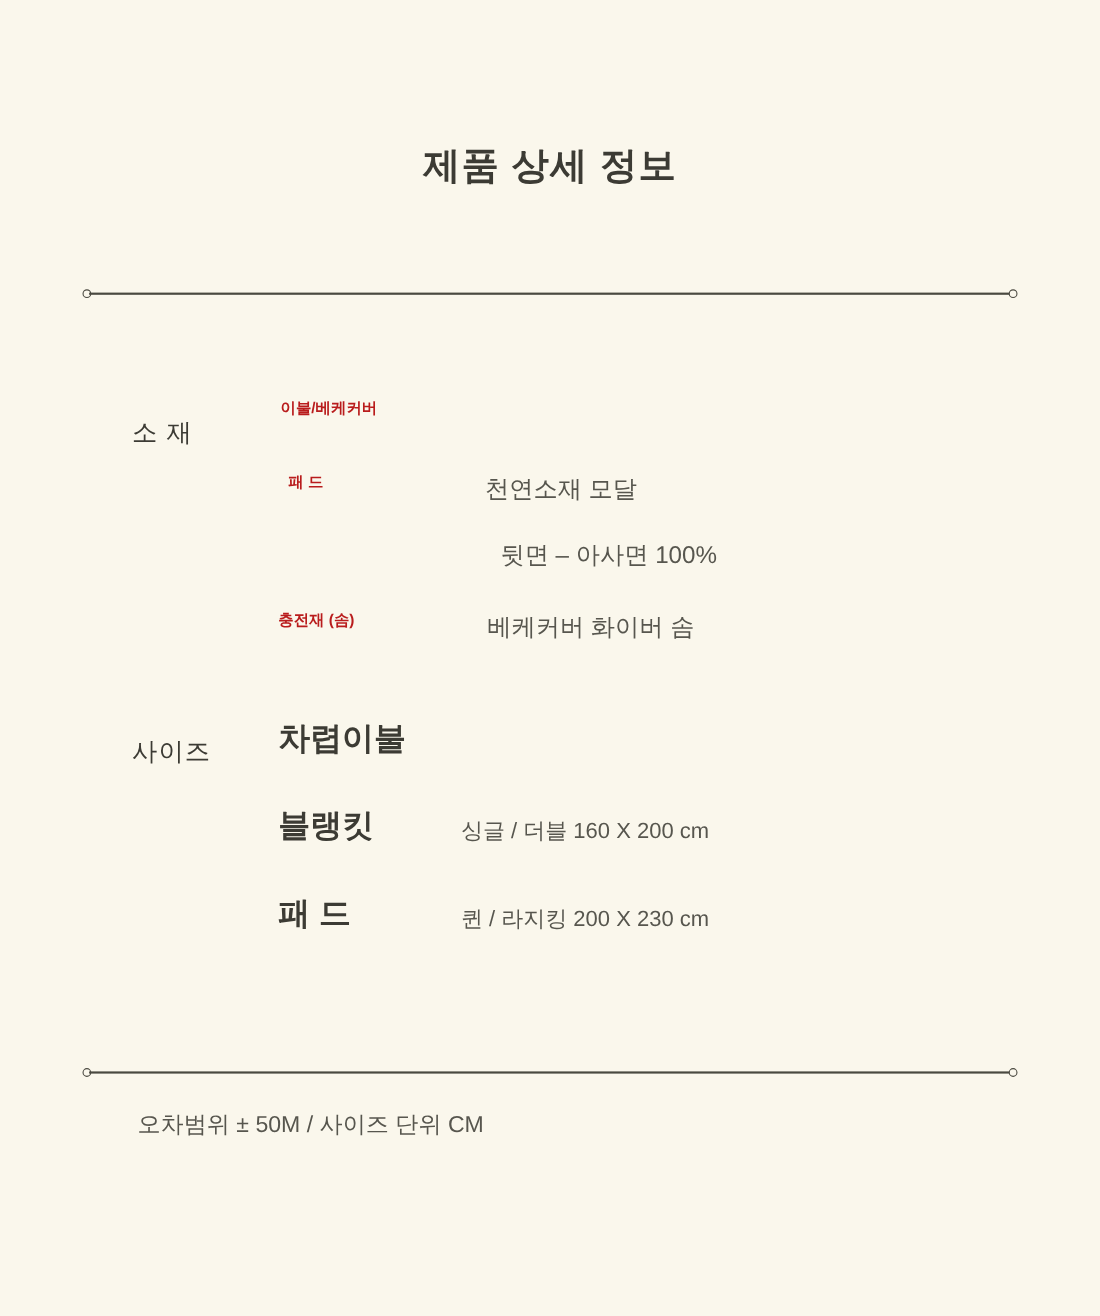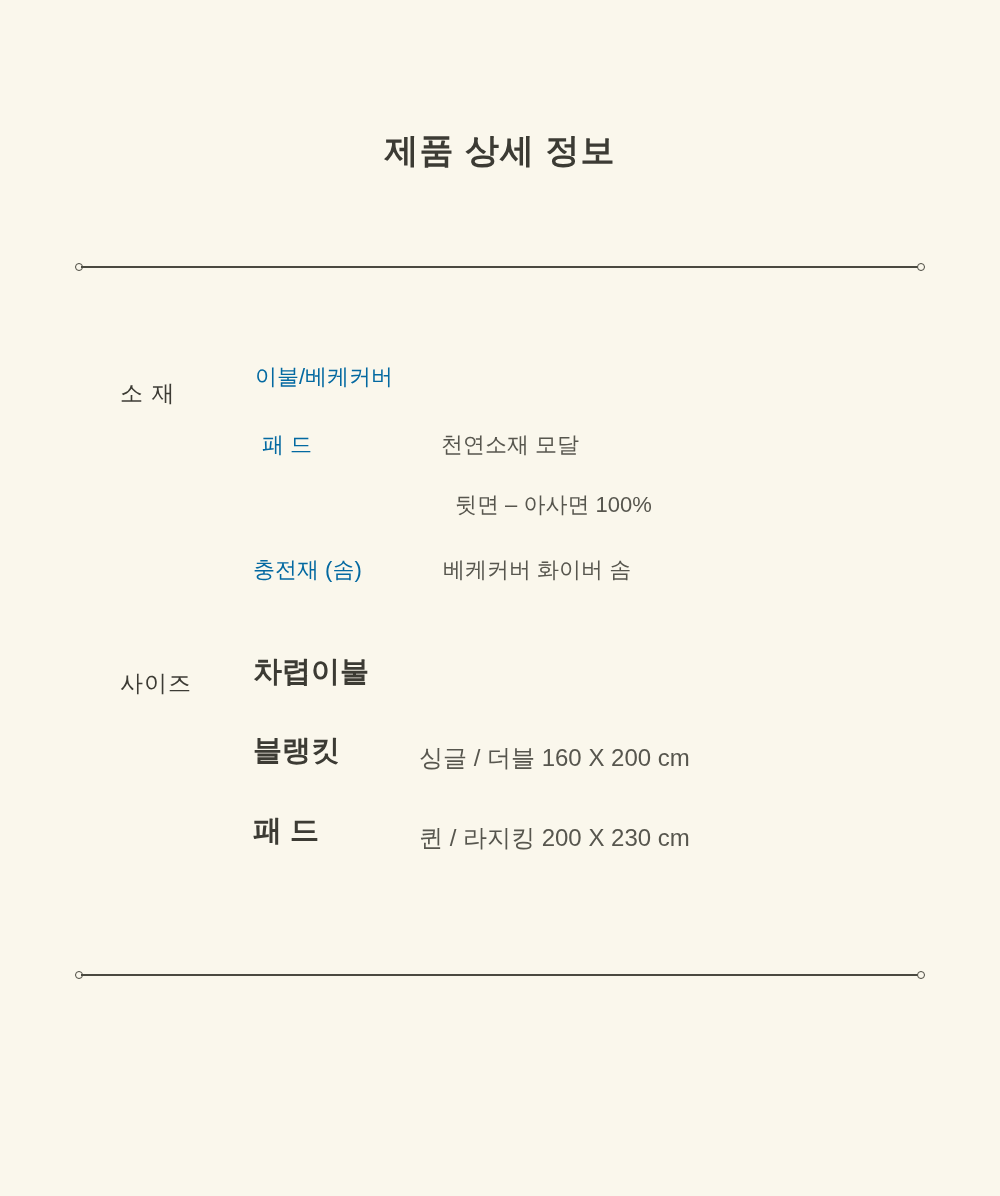--- a/index.html
+++ b/index.html
@@ -85,43 +85,44 @@
     width: 130px;
     font-size: 23px;
     font-weight: normal;
     color: #3c3b34;
     letter-spacing: 1px;
     white-space: nowrap;
   }
 
   .label-sub {
     position: absolute;
-    font-size: 22px;
-    color: #0369a1;
+    font-size: 14px;
+    color: #b91c1c;
     white-space: nowrap;
+    font-weight: bold;
   }
 
   .label-sub-bold {
     position: absolute;
     font-size: 29px;
     font-weight: bold;
     color: #3c3b34;
     white-space: nowrap;
   }
 
   .value {
     position: absolute;
     font-size: 22px;
     color: #57564e;
     white-space: nowrap;
   }
 
   .value-lg {
     position: absolute;
-    font-size: 24px;
+    font-size: 20px;
     color: #57564e;
     white-space: nowrap;
   }
 
   .footnote {
     position: absolute;
     top: 1008px;
     left: 125px;
     font-size: 21px;
     color: #57564e;
@@ -180,14 +181,15 @@
       <span class="value-lg" style="left:419px; top:-5px;">퀸 / 라지킹 200 X 230 cm</span>
     </div>
   </div>
 
   <div class="divider divider-bottom">
     <span class="cap left"></span>
     <span class="line"></span>
     <span class="cap right"></span>
   </div>
 
+  <div class="footnote">오차범위 ± 50M / 사이즈 단위 CM</div>
 
 </div>
 
 </body></html>

